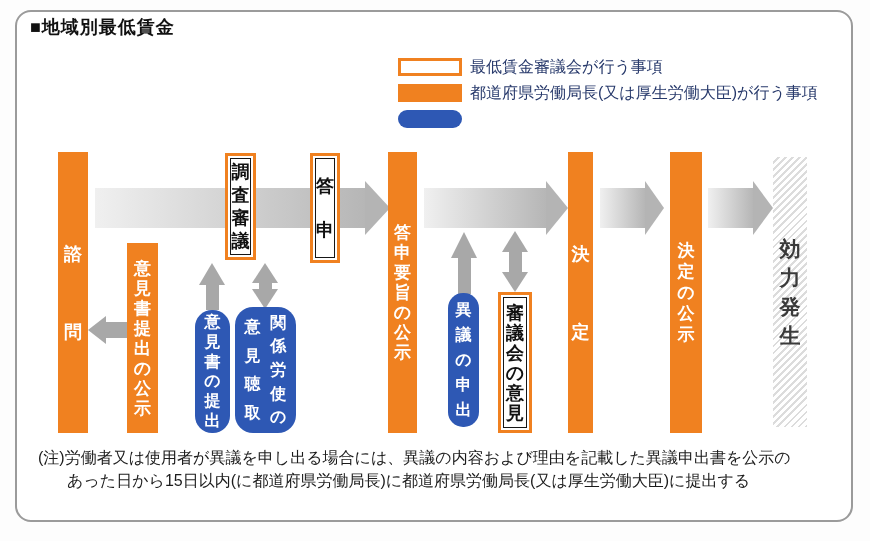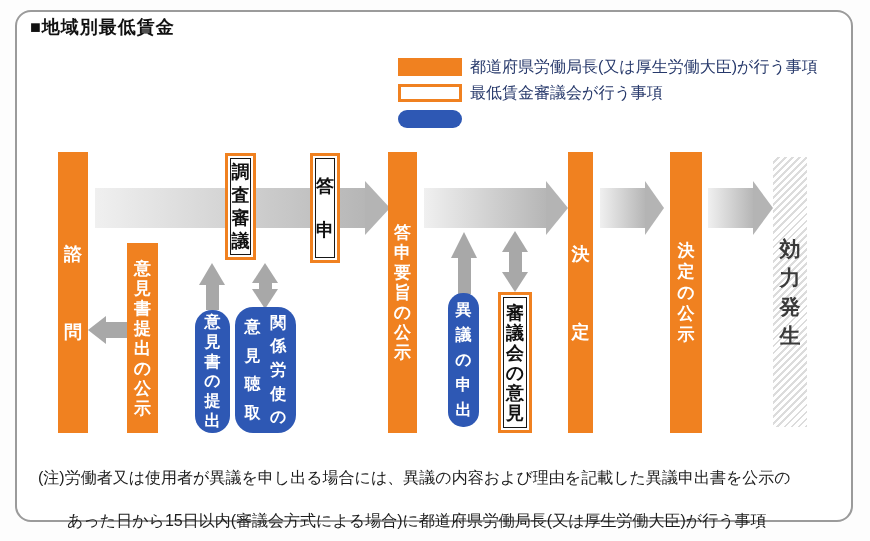--- a/index.html
+++ b/index.html
@@ -63,39 +63,39 @@
   .pill-col{display:flex;flex-direction:column;align-items:center;justify-content:space-evenly;}
   
   .hatch{
     position:absolute;left:773px;top:157px;width:34px;height:270px;
     background:repeating-linear-gradient(135deg,#ffffff 0px,#ffffff 3px,#dcdcdc 3px,#dcdcdc 5px);
     display:flex;flex-direction:column;align-items:center;justify-content:center;gap:8px;
     color:#3a3a3a;font-weight:bold;font-size:21px;z-index:2;
   }
   
   .note{position:absolute;left:38px;top:446px;width:796px;font-size:16px;color:#1b1b1b;line-height:23px;}
-  .note-line{white-space:nowrap;margin-top:20px;}
+  .note-line{white-space:nowrap;}
   .note-line.indent{margin-left:29px;}
 </style>
 </head>
 <body>
 
 <div class="stage">
   <div class="panel"></div>
 
   <div class="title">■地域別最低賃金</div>
 
   <div class="legend">
     <div class="legend-row">
+      <span class="swatch whitebox"></span>
+      <span class="legend-label">最低賃金審議会が行う事項</span>
+    </div>
+    <div class="legend-row">
       <span class="swatch orange"></span>
       <span class="legend-label">都道府県労働局長(又は厚生労働大臣)が行う事項</span>
-    </div>
-    <div class="legend-row">
-      <span class="swatch whitebox"></span>
-      <span class="legend-label">最低賃金審議会が行う事項</span>
     </div>
     <div class="legend-row">
       <span class="swatch bluepill"></span>
     </div>
   </div>
 
   <div class="band" style="left:95px;top:188px;width:270px;"></div>
   <div class="tri tri-right" style="left:365px;top:181px;"></div>
   <div class="band" style="left:424px;top:188px;width:122px;"></div>
   <div class="tri tri-right" style="left:546px;top:181px;border-left-width:22px;"></div>
@@ -214,15 +214,15 @@
 
   <div class="hatch">
       <span class="ch">効</span>
       <span class="ch">力</span>
       <span class="ch">発</span>
       <span class="ch">生</span>
     </div>
 
   <div class="note">
     <div class="note-line">(注)労働者又は使用者が異議を申し出る場合には、異議の内容および理由を記載した異議申出書を公示の</div>
-    <div class="note-line indent">あった日から15日以内(審議会方式による場合)に都道府県労働局長(又は厚生労働大臣)が行う事項</div>
+    <div class="note-line indent">あった日から15日以内(に都道府県労働局長)に都道府県労働局長(又は厚生労働大臣)に提出する</div>
   </div>
 </div>
 
 </body></html>

